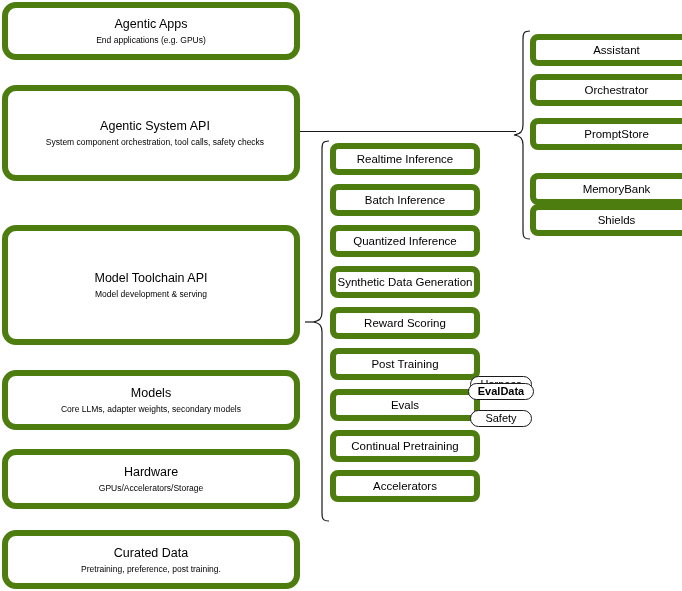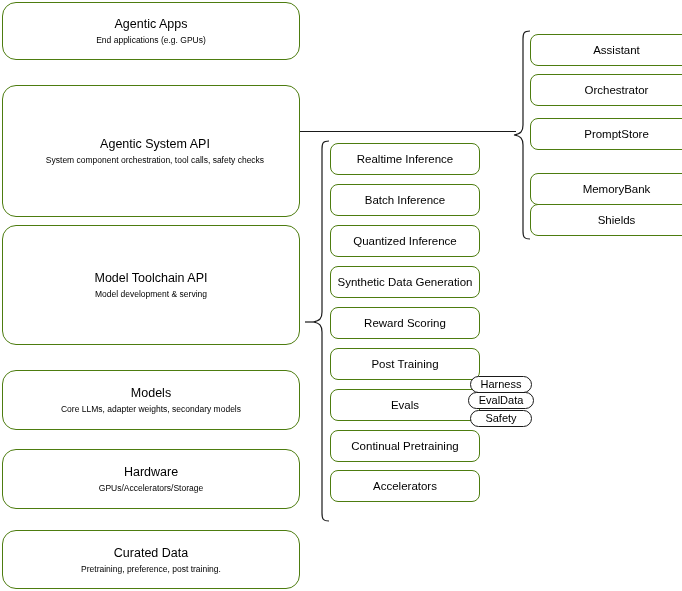--- a/index.html
+++ b/index.html
@@ -15,21 +15,21 @@
     position: relative;
     width: 682px;
     height: 591px;
     background: #ffffff;
     overflow: hidden;
   }
   .node {
     position: absolute;
     box-sizing: border-box;
     background: #ffffff;
-    border: 1px solid #4d7c0f;
+    border: 6px solid #4d7c0f;
     display: flex;
     flex-direction: column;
     align-items: center;
     justify-content: center;
     text-align: center;
   }
   .layer {
     border-radius: 14px;
     left: 2px;
     width: 298px;
@@ -88,21 +88,21 @@
 
 <div id="canvas">
 
   <div class="connector" style="left:300px; top:130.5px; width:216px; height:1px;"></div>
 
   <div class="node layer" style="top:2px; height:58px;">
     <div class="title">Agentic Apps</div>
     <div class="subtitle">End applications (e.g. GPUs)</div>
   </div>
 
-  <div class="node layer" style="top:85px; height:132px;padding-left:8px;">
+  <div class="node layer" style="top:85px; height:96px;padding-left:8px;">
     <div class="title">Agentic System API</div>
     <div class="subtitle">System component orchestration, tool calls, safety checks</div>
   </div>
 
   <div class="node layer" style="top:225px; height:120px;">
     <div class="title">Model Toolchain API</div>
     <div class="subtitle">Model development &amp; serving</div>
   </div>
 
   <div class="node layer" style="top:370px; height:60px;">
@@ -173,20 +173,20 @@
   <div class="node cap mid-cap" style="top:430px;">
     <span>Continual Pretraining</span>
   </div>
   <div class="node cap mid-cap" style="top:470px;">
     <span>Accelerators</span>
   </div>
 
   <div class="pill" style="left:470px; top:376px; width:62px;">
     <span>Harness</span>
   </div>
-  <div class="pill" style="left:468px; top:392px; width:66px;">
+  <div class="pill" style="left:468px; top:383px; width:66px;font-weight:bold;">
     <span>EvalData</span>
   </div>
   <div class="pill" style="left:470px; top:410px; width:62px;">
     <span>Safety</span>
   </div>
 
 </div>
 
 </body></html>

